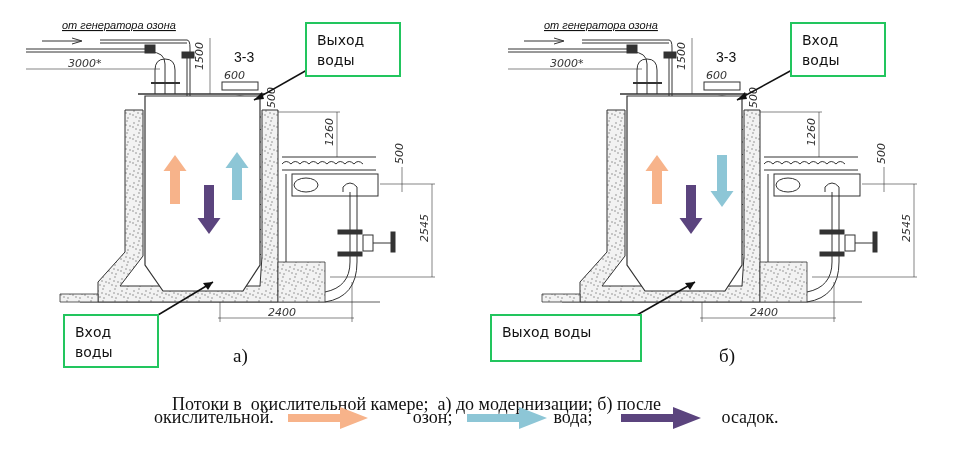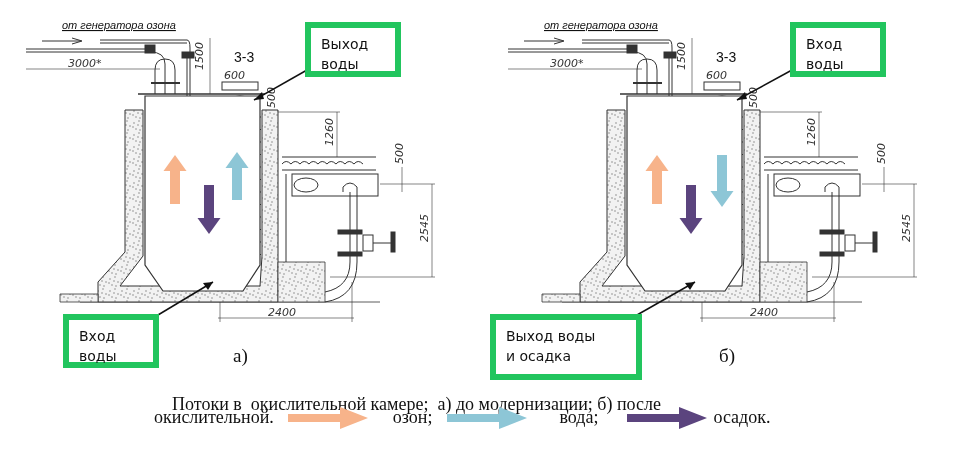--- a/index.html
+++ b/index.html
@@ -5,21 +5,21 @@
   html, body { margin: 0; padding: 0; background: #ffffff; }
   body { width: 971px; height: 459px; position: relative; overflow: hidden;
          font-family: "Liberation Sans", sans-serif; }
   .panel { position: absolute; top: 12px; width: 485px; height: 370px; }
   #panel-a { left: 0; }
   #panel-b { left: 482px; }
   .panel svg { position: absolute; left: 0; top: 0; }
   .dim { font-family: "DejaVu Sans", sans-serif; font-style: italic; font-size: 11px; fill: #333; }
   .gen { font-family: "Liberation Sans", sans-serif; font-style: italic; font-size: 11px; fill: #111; text-decoration: underline; }
   .sect { font-family: "Liberation Sans", sans-serif; font-size: 14px; fill: #111; }
-  .callout { position: absolute; background: #fff; border: 6px solid #22c55e;
+  .callout { position: absolute; background: #fff; border: 2px solid #22c55e;
              font-family: "DejaVu Sans", sans-serif; font-size: 14px; line-height: 20px;
              color: #111; padding: 6px 10px; box-sizing: border-box; }
   .panel-label { position: absolute; font-family: "Liberation Serif", serif; font-size: 19px; color: #111; }
   .caption { position: absolute; left: 0; top: 386px; width: 971px;
              font-family: "Liberation Serif", serif; font-size: 18px; color: #111; line-height: 21px; }
   .cap-line1 { position: absolute; left: 172px; top: 8px; white-space: pre; }
   .cap-line2 { position: absolute; left: 154px; top: 20px; white-space: nowrap; }
   .cap-line2 span { display: inline-block; vertical-align: middle; }
   .legend-arrow { display: inline-block; width: 82px; height: 22px; vertical-align: middle; }
 </style>
@@ -236,37 +236,36 @@
       <g>
         <path d="M170,192 L170,159 L163.5,159 L175,143 L186.5,159 L180,159 L180,192 Z" fill="#F7B38A"></path>
         <path d="M204,173 L204,206 L197.5,206 L209,222 L220.5,206 L214,206 L214,173 Z" fill="#5B447E"></path>
         <path d="M235,143 L235,179 L228.5,179 L240,195 L251.5,179 L245,179 L245,143 Z" fill="#8DC6D6"></path>
       </g>
     </svg>
   <div class="callout" style="left:308px; top:10px; width:96px; height:55px;">
     <div>Вход</div>
     <div>воды</div>
   </div>
-  <div class="callout" style="left:8px; top:302px; width:152px; height:66px;">
+  <div class="callout" style="left:8px; top:302px; width:152px; height:48px;">
     <div>Выход воды</div>
-    <div>и осадка</div>
   </div>
   <div class="panel-label" style="left:237px; top:333px;">б)</div>
 </div>
 
 <div class="caption">
   <div class="cap-line1">Потоки в  окислительной камере;  а) до модернизации; б) после</div>
   <div class="cap-line2">
     <span>окислительной.</span>
     <svg class="legend-arrow" style="margin-left:10px;" viewBox="0 0 82 22">
         <path d="M0,7 L52,7 L52,0 L80,11 L52,22 L52,15 L0,15 Z" fill="#F7B38A"></path>
       </svg>
-    <span style="margin-left:18px;">озон;</span>
+    <span style="margin-left:38px;">озон;</span>
     <svg class="legend-arrow" style="margin-left:10px;" viewBox="0 0 82 22">
         <path d="M0,7 L52,7 L52,0 L80,11 L52,22 L52,15 L0,15 Z" fill="#8DC6D6"></path>
       </svg>
-    <span style="margin-left:26px;">вода;</span>
+    <span style="">вода;</span>
     <svg class="legend-arrow" style="margin-left:24px;" viewBox="0 0 82 22">
         <path d="M0,7 L52,7 L52,0 L80,11 L52,22 L52,15 L0,15 Z" fill="#5B447E"></path>
       </svg>
-    <span style="font-family:Liberation Serif, serif;">осадок.</span>
+    <span style="margin-left:14px;font-family:Liberation Serif, serif;">осадок.</span>
   </div>
 </div>
 
 </body></html>

